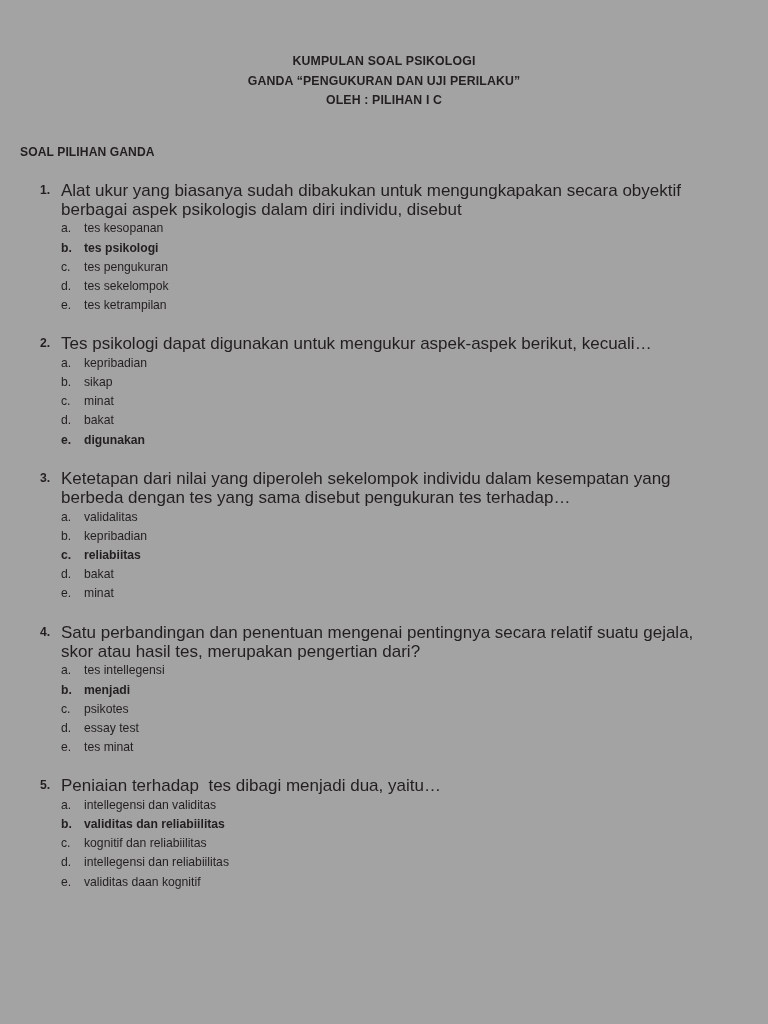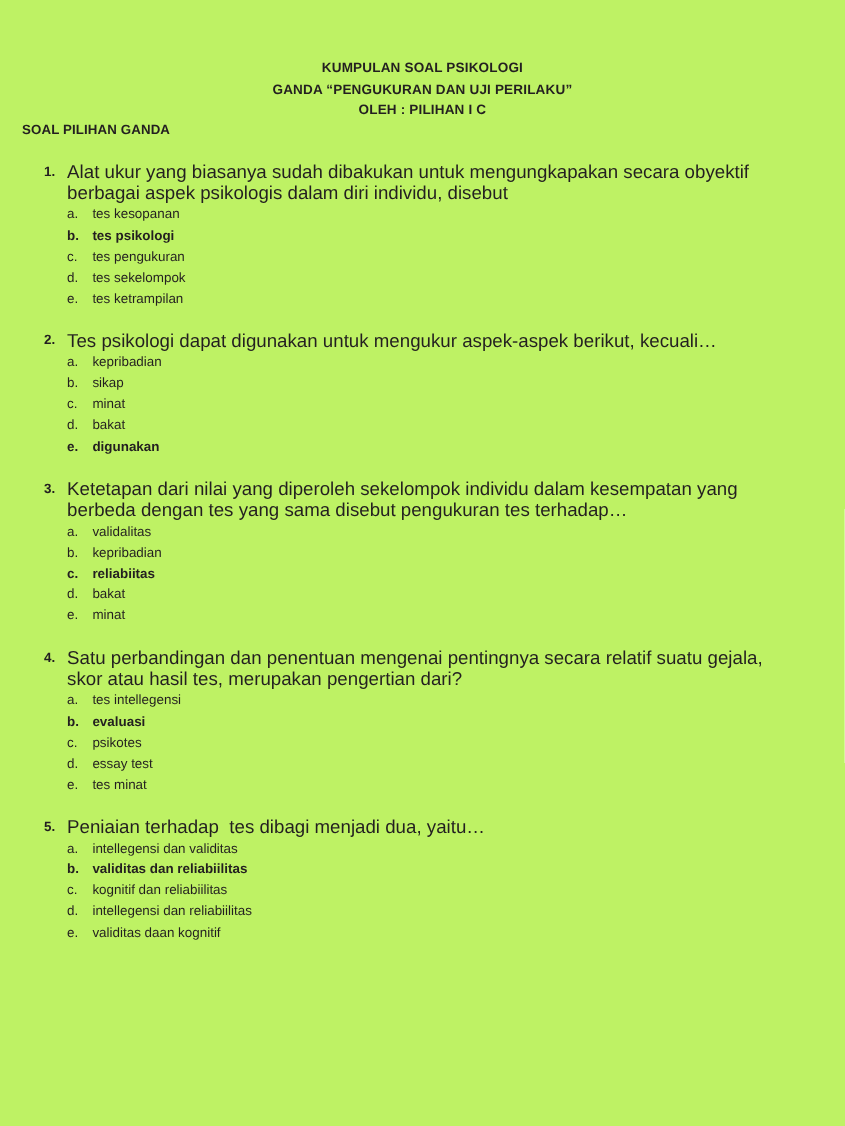--- a/index.html
+++ b/index.html
@@ -16,39 +16,40 @@
     -webkit-font-smoothing: antialiased;
     overflow: hidden;
   }
 
   .page {
     position: relative;
     width: 768px;
     height: 1024px;
     box-sizing: border-box;
     padding: 0;
-    background: #bef264;
+    background: #a3a3a3;
   }
 
   
   .doc-header {
     padding-top: 52px;
     text-align: center;
   }
   .doc-header .hline {
     font-size: 12.3px;
     font-weight: bold;
     letter-spacing: 0.15px;
     line-height: 19.5px;
     color: #231f20;
   }
 
   
   .section-heading {
     margin-left: 20px;
+    margin-top: 34px;
     font-size: 12.1px;
     font-weight: bold;
     letter-spacing: 0.1px;
     color: #231f20;
   }
 
   
   .questions {
     margin-top: 22px;
   }
@@ -157,21 +158,21 @@
           <li class="option"><span class="opt-letter">e.</span><span>minat</span></li>
         </ul>
       </div>
       <div class="question">
         <div class="q-head">
           <span class="q-number">4.</span>
           <div class="q-text">Satu perbandingan dan penentuan mengenai pentingnya secara relatif suatu gejala, skor atau hasil tes, merupakan pengertian dari?</div>
         </div>
         <ul class="options">
           <li class="option"><span class="opt-letter">a.</span><span>tes intellegensi</span></li>
-          <li class="option correct"><span class="opt-letter">b.</span><span>evaluasi</span></li>
+          <li class="option correct"><span class="opt-letter">b.</span><span>menjadi</span></li>
           <li class="option"><span class="opt-letter">c.</span><span>psikotes</span></li>
           <li class="option"><span class="opt-letter">d.</span><span>essay test</span></li>
           <li class="option"><span class="opt-letter">e.</span><span>tes minat</span></li>
         </ul>
       </div>
       <div class="question">
         <div class="q-head">
           <span class="q-number">5.</span>
           <div class="q-text">Peniaian terhadap  tes dibagi menjadi dua, yaitu…</div>
         </div>

